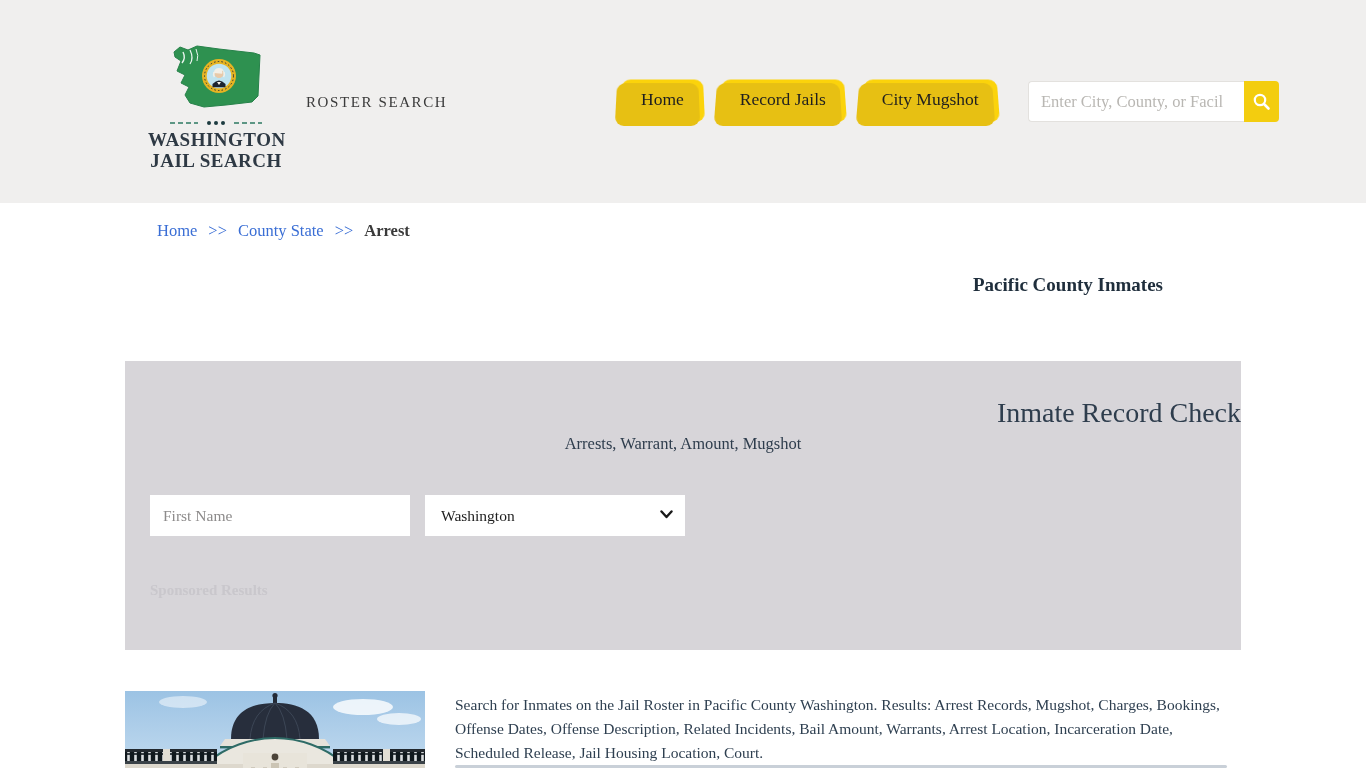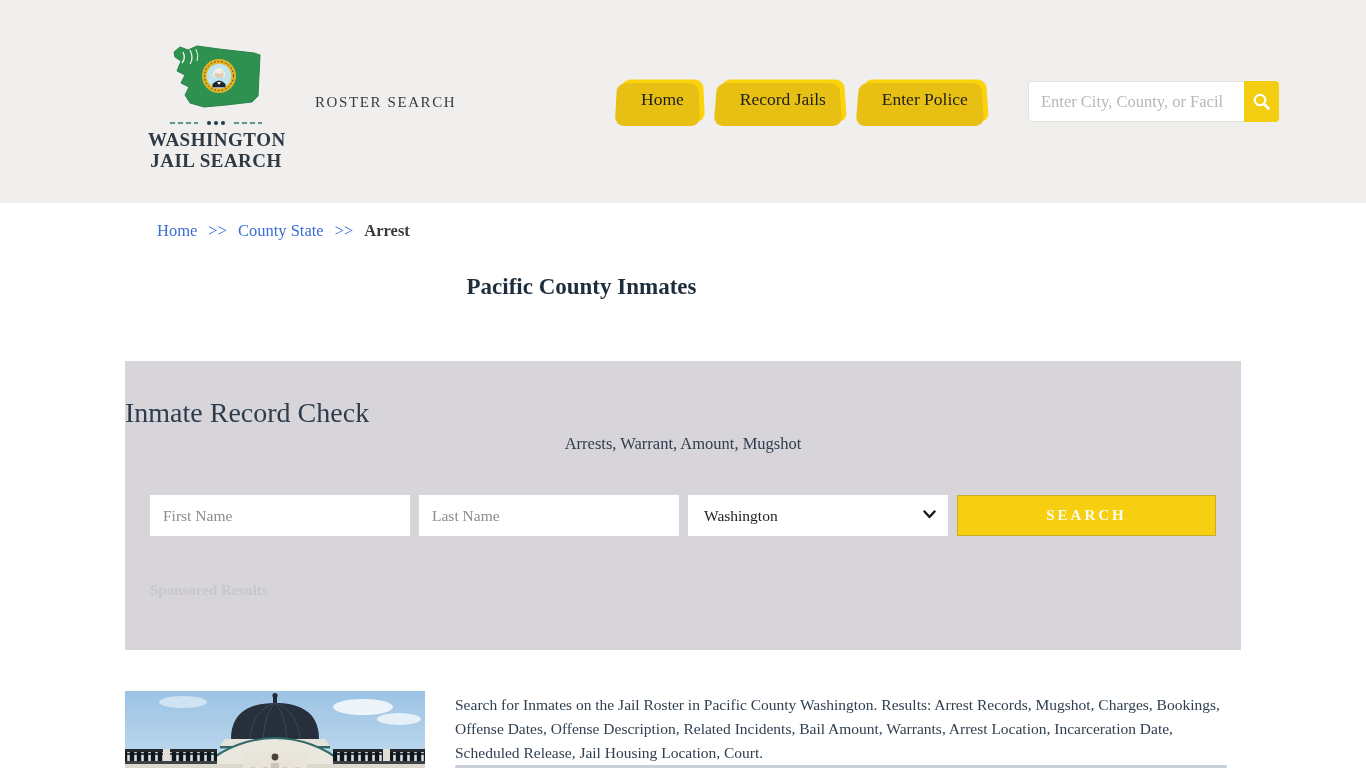--- a/index.html
+++ b/index.html
@@ -20,21 +20,21 @@
     position: absolute; left: 148px; top: 40px; width: 136px;
     text-align: center; cursor: pointer;
   }
   .logo-state { width: 104px; height: 74px; display: inline-block; }
   .logo-divider { display: block; margin: 1px auto 3px; }
   .logo-line {
     font-weight: bold; font-size: 19px; letter-spacing: 0.5px;
     color: #2e3944; line-height: 1.1;
   }
   .roster-search-label {
-    position: absolute; left: 315px; top: 94px;
+    position: absolute; left: 306px; top: 94px;
     font-size: 15px; letter-spacing: 1.6px; color: #3a3a3a;
   }
 
   
   .main-nav { position: absolute; left: 620px; top: 77px; display: flex; gap: 14px; }
   .nav-btn {
     position: relative; height: 45px; padding: 0 21px;
     display: flex; align-items: center; justify-content: center;
     border: none; background: transparent; cursor: pointer;
     font-family: "Liberation Serif", serif; font-size: 17.5px; color: #1f1f1f;
@@ -69,39 +69,39 @@
   .breadcrumb {
     position: absolute; left: 157px; top: 221px;
     font-size: 16.5px; display: flex; gap: 11px; align-items: baseline;
   }
   .crumb-link { color: #3a6ed5; text-decoration: none; cursor: pointer; }
   .crumb-sep { color: #3a6ed5; }
   .crumb-current { color: #3a3a3a; font-weight: bold; }
 
   .page-title {
     position: absolute; left: 0; top: 274px; width: 1163px;
-    text-align: center; font-size: 23px; font-weight: bold; color: #1f2e3c;
+    text-align: right; font-size: 19px; font-weight: bold; color: #1f2e3c;
   }
 
   
   .record-panel {
     position: absolute; left: 125px; top: 361px; width: 1116px; height: 289px;
     background: #d7d5d9;
   }
   .panel-heading {
-    text-align: left; padding-top: 36px;
+    text-align: right; padding-top: 36px;
     font-size: 28px; font-weight: normal; color: #2e3d4d;
   }
   .panel-subheading {
     text-align: center; margin-top: 5px;
     font-size: 16.5px; color: #2e3d4d;
   }
   .inmate-form {
     position: absolute; left: 25px; top: 134px; width: 1066px;
-    display: flex; gap: 9px;
+    display: flex; gap: 15px;
   }
   .inmate-form input {
     width: 260px; height: 41px; border: none; background: #ffffff;
     padding: 0 13px; font-family: "Liberation Serif", serif;
     font-size: 15.5px; color: #555; outline: none;
   }
   .inmate-form input::placeholder { color: #8d8b8b; }
   .select-wrap { position: relative; width: 260px; }
   .select-wrap select {
     width: 100%; height: 41px; border: none; background: #ffffff;
@@ -175,21 +175,21 @@
     <button class="nav-btn">
       <span class="btn-bg"></span>
       <span class="btn-label">Home</span>
     </button>
     <button class="nav-btn">
       <span class="btn-bg"></span>
       <span class="btn-label">Record Jails</span>
     </button>
     <button class="nav-btn">
       <span class="btn-bg"></span>
-      <span class="btn-label">Enter Police</span>
+      <span class="btn-label">City Mugshot</span>
     </button>
   </nav>
 
   <div class="header-search">
     <input type="text" placeholder="Enter City, County, or Facil" style="">
     <button class="header-search-btn">
       <svg width="19" height="19" viewBox="0 0 19 19">
         <circle cx="8" cy="8" r="5.2" fill="none" stroke="#ffffff" stroke-width="2.2"></circle>
         <line x1="12" y1="12" x2="16.5" y2="16.5" stroke="#ffffff" stroke-width="2.6" stroke-linecap="round"></line>
       </svg>
@@ -206,30 +206,28 @@
 </div>
 
 <h1 class="page-title">Pacific County Inmates</h1>
 
 <section class="record-panel">
   <h2 class="panel-heading">Inmate Record Check</h2>
   <div class="panel-subheading">Arrests, Warrant, Amount, Mugshot</div>
 
   <div class="inmate-form">
     <input type="text" placeholder="First Name" style="">
-    <input type="text" placeholder="Last Name" style="">
     <div class="select-wrap">
       <select>
         <option>Washington</option>
       </select>
       <svg class="select-chevron" viewBox="0 0 13 9">
         <polyline points="1.5,1.5 6.5,7 11.5,1.5" fill="none" stroke="#1a1a1a" stroke-width="2.4" stroke-linecap="round" stroke-linejoin="round"></polyline>
       </svg>
     </div>
-    <button class="search-submit">SEARCH</button>
   </div>
 
   <div class="sponsored">Sponsored Results</div>
 </section>
 
 <div class="about">
   <svg class="courthouse-photo" viewBox="0 0 300 120" preserveAspectRatio="none">
     <defs>
       <linearGradient id="skyg" x1="0" y1="0" x2="0" y2="1">
         <stop offset="0" stop-color="#9cc3e4"></stop>

